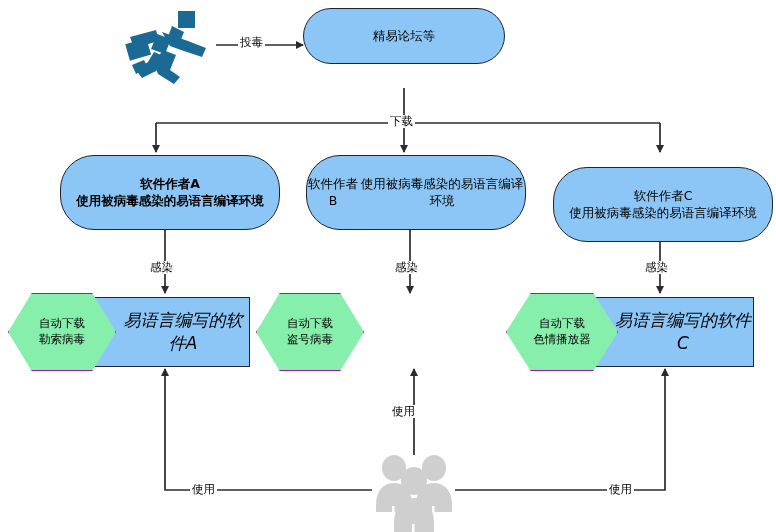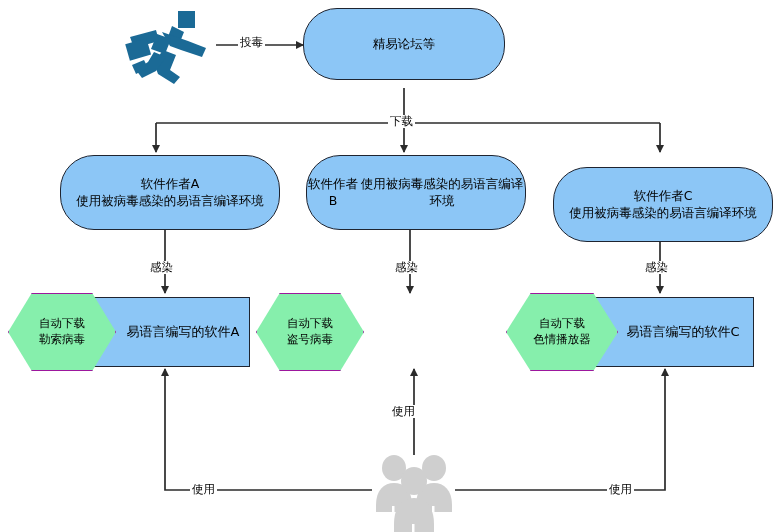--- a/index.html
+++ b/index.html
@@ -34,21 +34,22 @@
   }
   .rounded-box {
     background: #8CC6F6;
     border: 1.6px solid #1f2430;
     border-radius: 34px;
     font-size: 12.5px;
   }
   .rect-box {
     background: #8CC6F6;
     border: 1.6px solid #1f2430;
-    font-size: 13px;
+    font-size: 17px;
+    font-style: italic;
   }
   .hexagon {
     position: absolute;
     background: #86efac;
     border: 1.6px solid #9d179d;
     display: flex;
     align-items: center;
     justify-content: center;
     text-align: center;
     font-size: 11.5px;
@@ -131,28 +132,28 @@
         <path d="M39 26 L53 31 L47 46 L33 41 Z"></path>
         <path d="M12 29 L38 22 L41 33 L16 40 Z"></path>
         <rect x="9" y="33" width="22" height="17" transform="rotate(-16 20 41)"></rect>
         <path d="M45 42 L58 47 L52 62 L62 69 L56 76 L40 66 L36 55 Z"></path>
         <path d="M36 44 L48 49 L38 63 L24 70 L18 62 L30 54 Z"></path>
         <path d="M14 57 L26 52 L30 60 L18 66 Z"></path>
       </g>
     </svg>
   </div>
 
-  <div class="node rounded-box" style="left:303px; top:8px; width:202px; height:72px;text-align:right;">
+  <div class="node rounded-box" style="left:303px; top:8px; width:202px; height:56px;text-align:right;">
     <span class="sw-label">精易论坛等</span>
   </div>
 
   <div class="edge-label" style="left:238px; top:36px;">投毒</div>
   <div class="edge-label" style="left:388px; top:115px;">下载</div>
 
-  <div class="node rounded-box" style="left:60px; top:155px; width:220px; height:75px; flex-direction:column;">
+  <div class="node rounded-box" style="left:60px; top:155px; width:220px; height:75px; flex-direction:column;font-weight:bold;">
     <span class="sw-label">软件作者A</span>
     <span class="sw-label">使用被病毒感染的易语言编译环境</span>
   </div>
 
   <div class="node rounded-box" style="left:306px; top:155px; width:220px; height:75px; flex-direction:row;">
     <span class="sw-label">软件作者B</span>
     <span class="sw-label">使用被病毒感染的易语言编译环境</span>
   </div>
 
   <div class="node rounded-box" style="left:553px; top:155px; width:220px; height:75px; flex-direction:column;margin-top:12px;">

